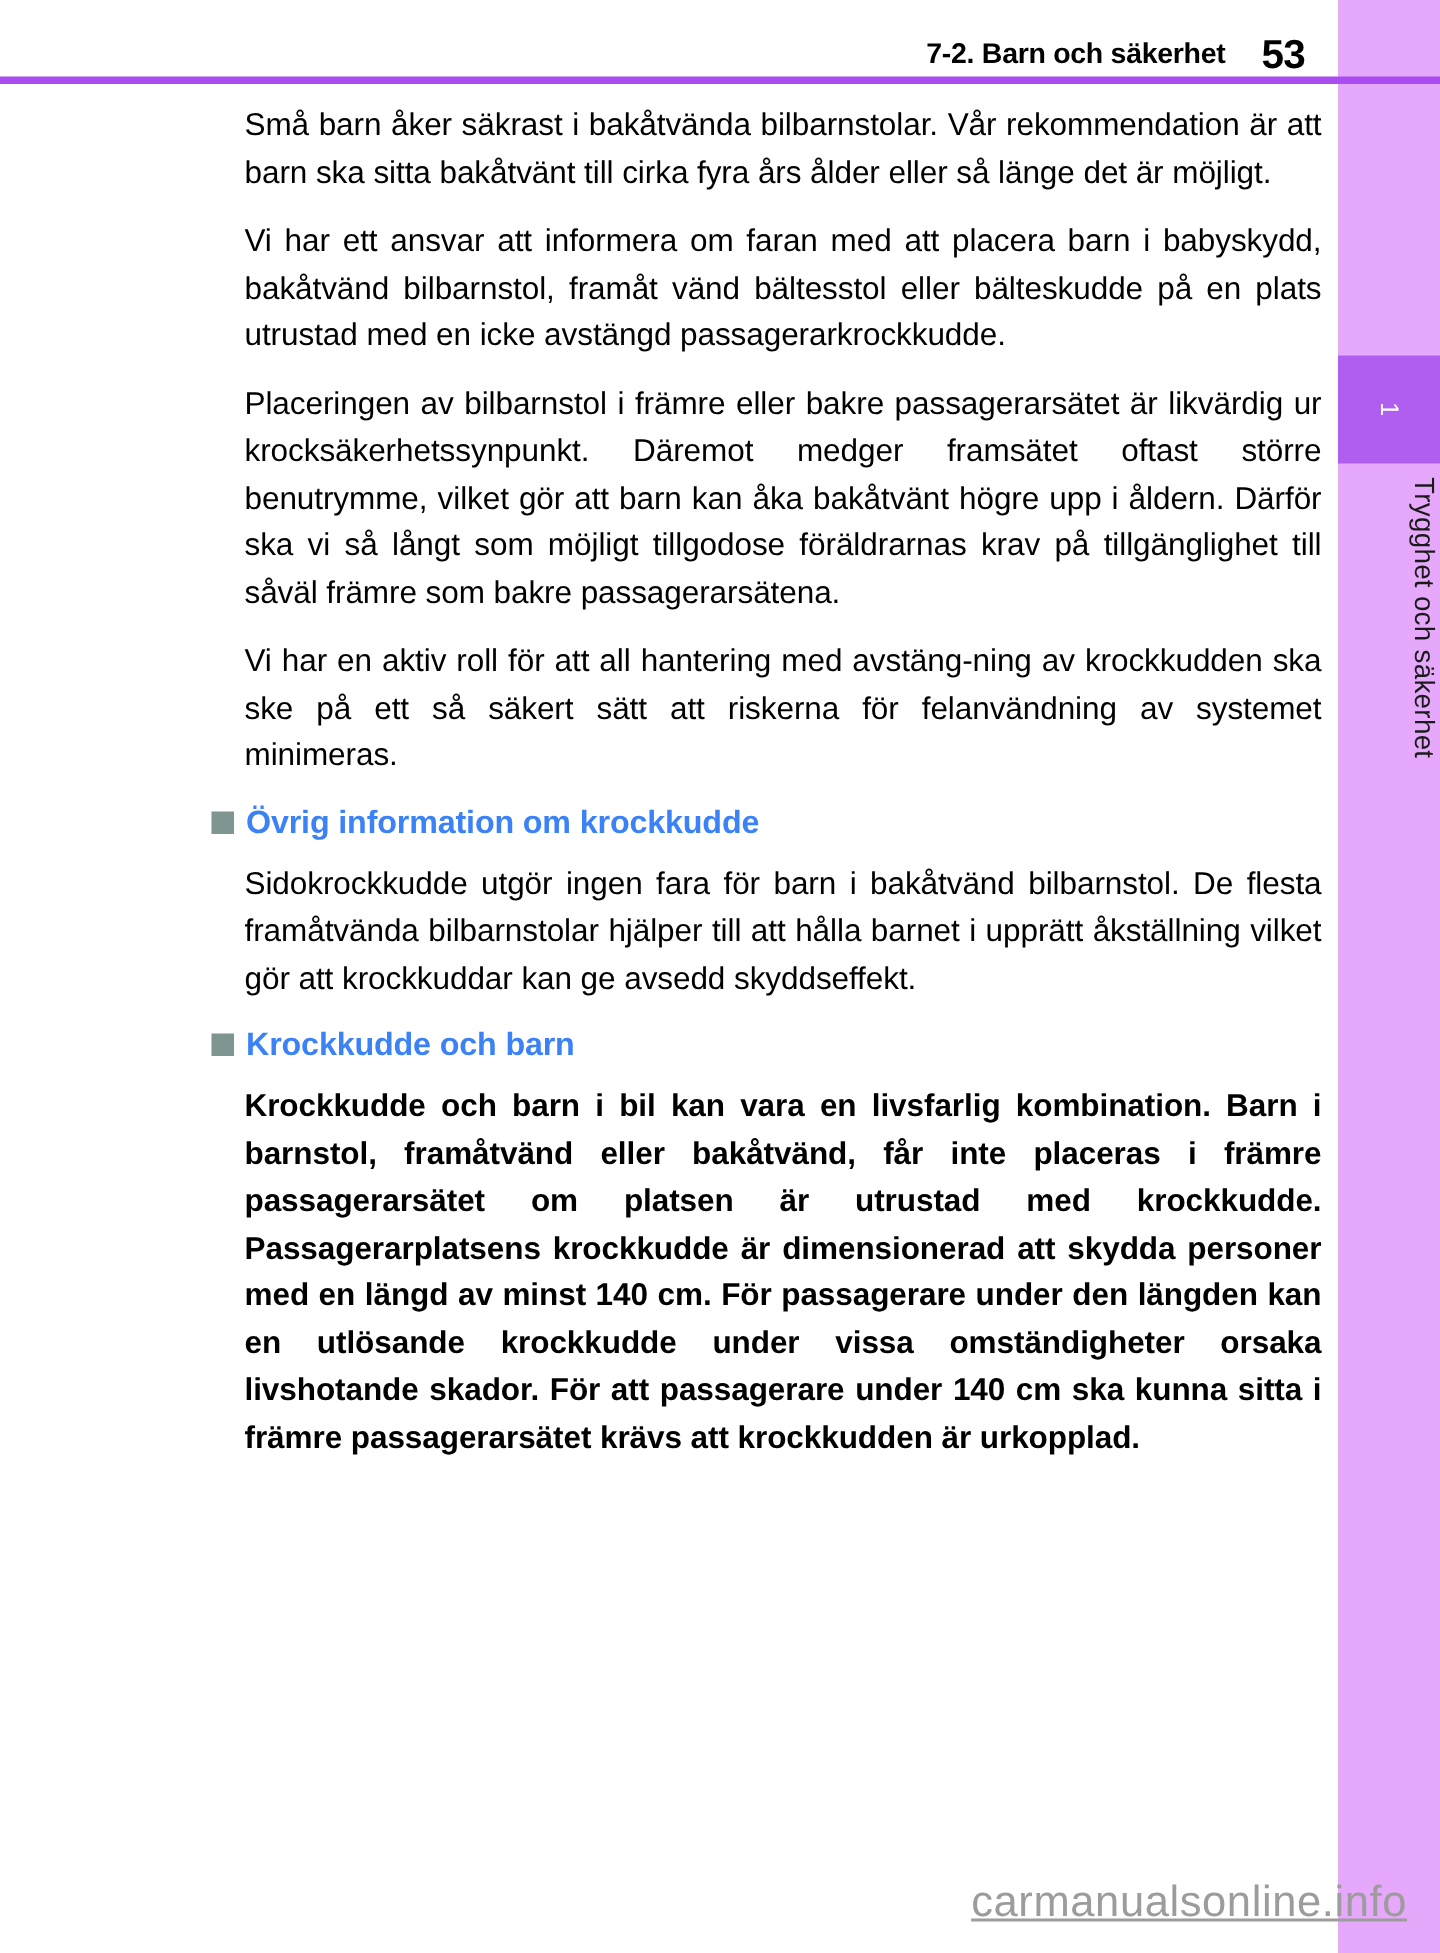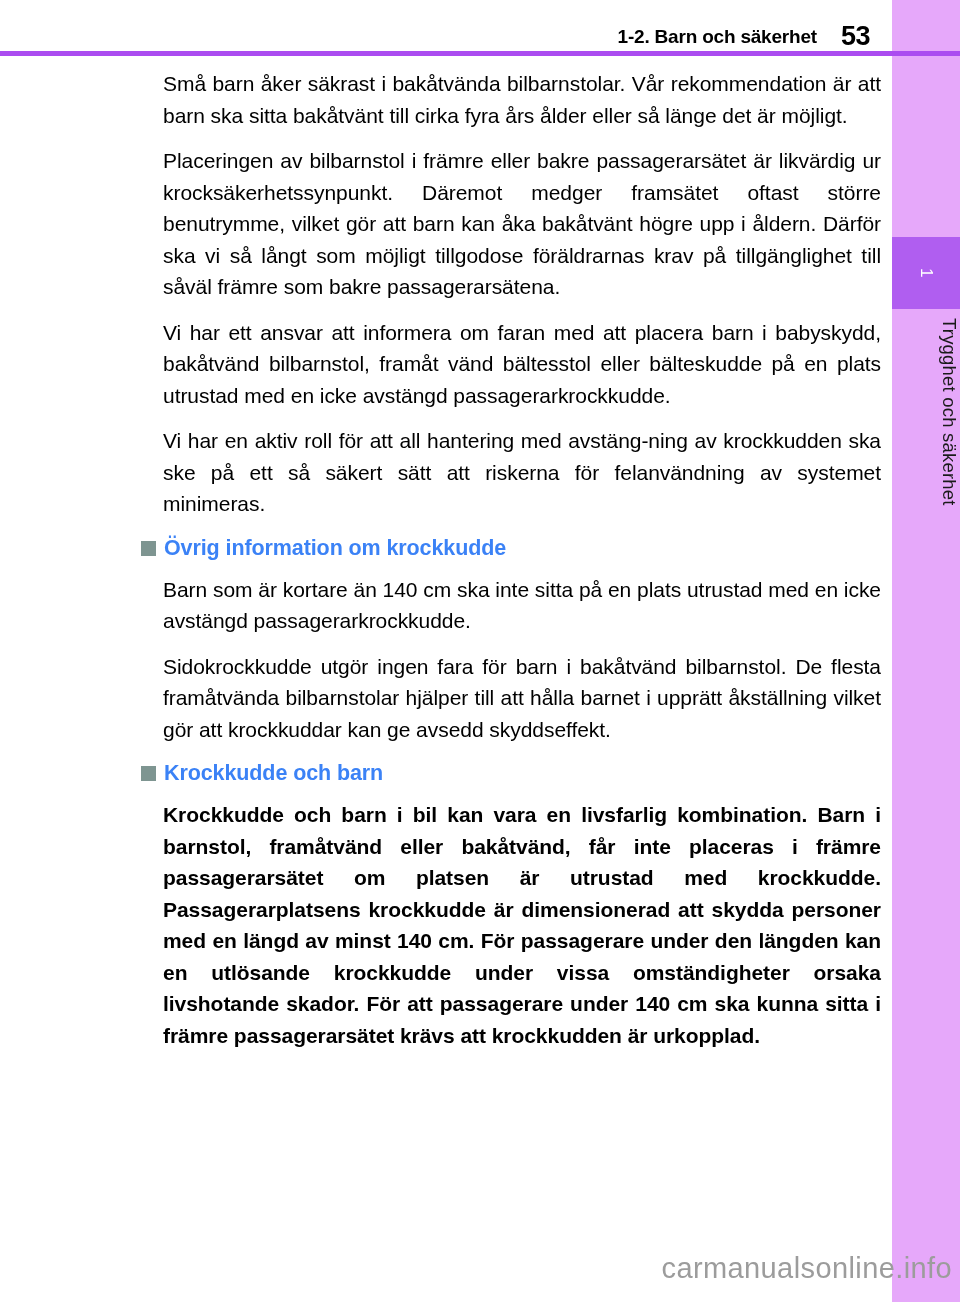--- a/index.html
+++ b/index.html
@@ -142,62 +142,62 @@
     letter-spacing: -0.1px;
   }
 
   
   .watermark {
     position: absolute;
     left: 0;
     top: 1252px;
     width: 960px;
     text-align: right;
-    padding-right: 8px;
+    padding-right: 22px;
     box-sizing: border-box;
     font-size: 29px;
     color: #9c9c9c;
     letter-spacing: 0.4px;
     pointer-events: none;
+    text-decoration: underline;
   }
 </style>
 </head>
 <body>
 
 <div class="page">
 
   <div class="chapter-rail">
     <div class="chapter-tab">
       <span class="chapter-number">1</span>
     </div>
     <div class="chapter-title">Trygghet och säkerhet</div>
   </div>
 
   <div class="page-header">
-    <span class="header-section">1-2. Barn och säkerhet</span>
+    <span class="header-section">7-2. Barn och säkerhet</span>
     <span class="header-pageno">53</span>
   </div>
   <div class="header-rule"></div>
 
   <div class="content">
 
     <p class="para">Små barn åker säkrast i bakåtvända bilbarnstolar. Vår rekommendation är att barn ska sitta bakåtvänt till cirka fyra års ålder eller så länge det är möjligt.</p>
 
+    <p class="para">Vi har ett ansvar att informera om faran med att placera barn i babyskydd, bakåtvänd bilbarnstol, framåt vänd bältesstol eller bälteskudde på en plats utrustad med en icke avstängd passagerarkrockkudde.</p>
+
     <p class="para">Placeringen av bilbarnstol i främre eller bakre passagerarsätet är likvärdig ur krocksäkerhetssynpunkt. Däremot medger framsätet oftast större benutrymme, vilket gör att barn kan åka bakåtvänt högre upp i åldern. Därför ska vi så långt som möjligt tillgodose föräldrarnas krav på tillgänglighet till såväl främre som bakre passagerarsätena.</p>
-
-    <p class="para">Vi har ett ansvar att informera om faran med att placera barn i babyskydd, bakåtvänd bilbarnstol, framåt vänd bältesstol eller bälteskudde på en plats utrustad med en icke avstängd passagerarkrockkudde.</p>
 
     <p class="para">Vi har en aktiv roll för att all hantering med avstäng-ning av krockkudden ska ske på ett så säkert sätt att riskerna för felanvändning av systemet minimeras.</p>
 
     <div class="subhead">
       <span class="subhead-marker"></span>
       <span class="subhead-text">Övrig information om krockkudde</span>
     </div>
 
-    <p class="para">Barn som är kortare än 140 cm ska inte sitta på en plats utrustad med en icke avstängd passagerarkrockkudde.</p>
 
     <p class="para">Sidokrockkudde utgör ingen fara för barn i bakåtvänd bilbarnstol. De flesta framåtvända bilbarnstolar hjälper till att hålla barnet i upprätt åkställning vilket gör att krockkuddar kan ge avsedd skyddseffekt.</p>
 
     <div class="subhead">
       <span class="subhead-marker"></span>
       <span class="subhead-text">Krockkudde och barn</span>
     </div>
 
     <p class="para">Krockkudde och barn i bil kan vara en livsfarlig kombination. Barn i barnstol, framåtvänd eller bakåtvänd, får inte placeras i främre passagerarsätet om platsen är utrustad med krockkudde. Passagerarplatsens krockkudde är dimensionerad att skydda personer med en längd av minst 140 cm. För passagerare under den längden kan en utlösande krockkudde under vissa omständigheter orsaka livshotande skador. För att passagerare under 140 cm ska kunna sitta i främre passagerarsätet krävs att krockkudden är urkopplad.</p>
 

